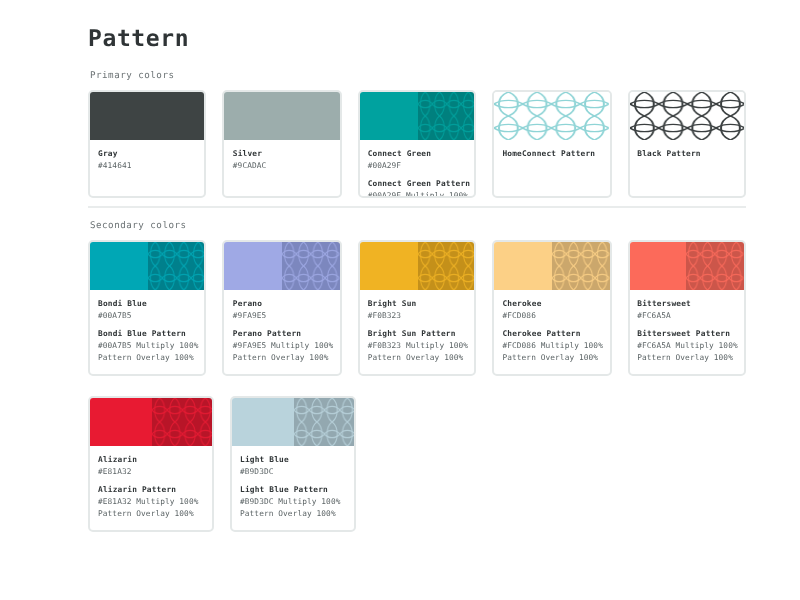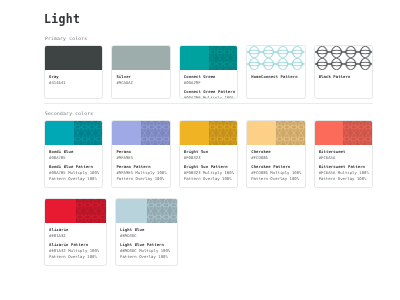--- a/index.html
+++ b/index.html
@@ -111,21 +111,21 @@
     color: #5c6466;
     letter-spacing: 0.05px;
     white-space: nowrap;
   }
 </style>
 </head>
 <body>
 
 <div class="page">
 
-  <div class="page-title">Light</div>
+  <div class="page-title">Pattern</div>
 
   <div class="section">
     <div class="section-label">Primary colors</div>
     <div class="row" id="row-0">
         <div class="card card-r1">
           <div class="swatch">
             <div class="swatch-full" style="background:#3E4444"></div>
           </div>
           <div class="card-body">
             <div class="spec-block">

